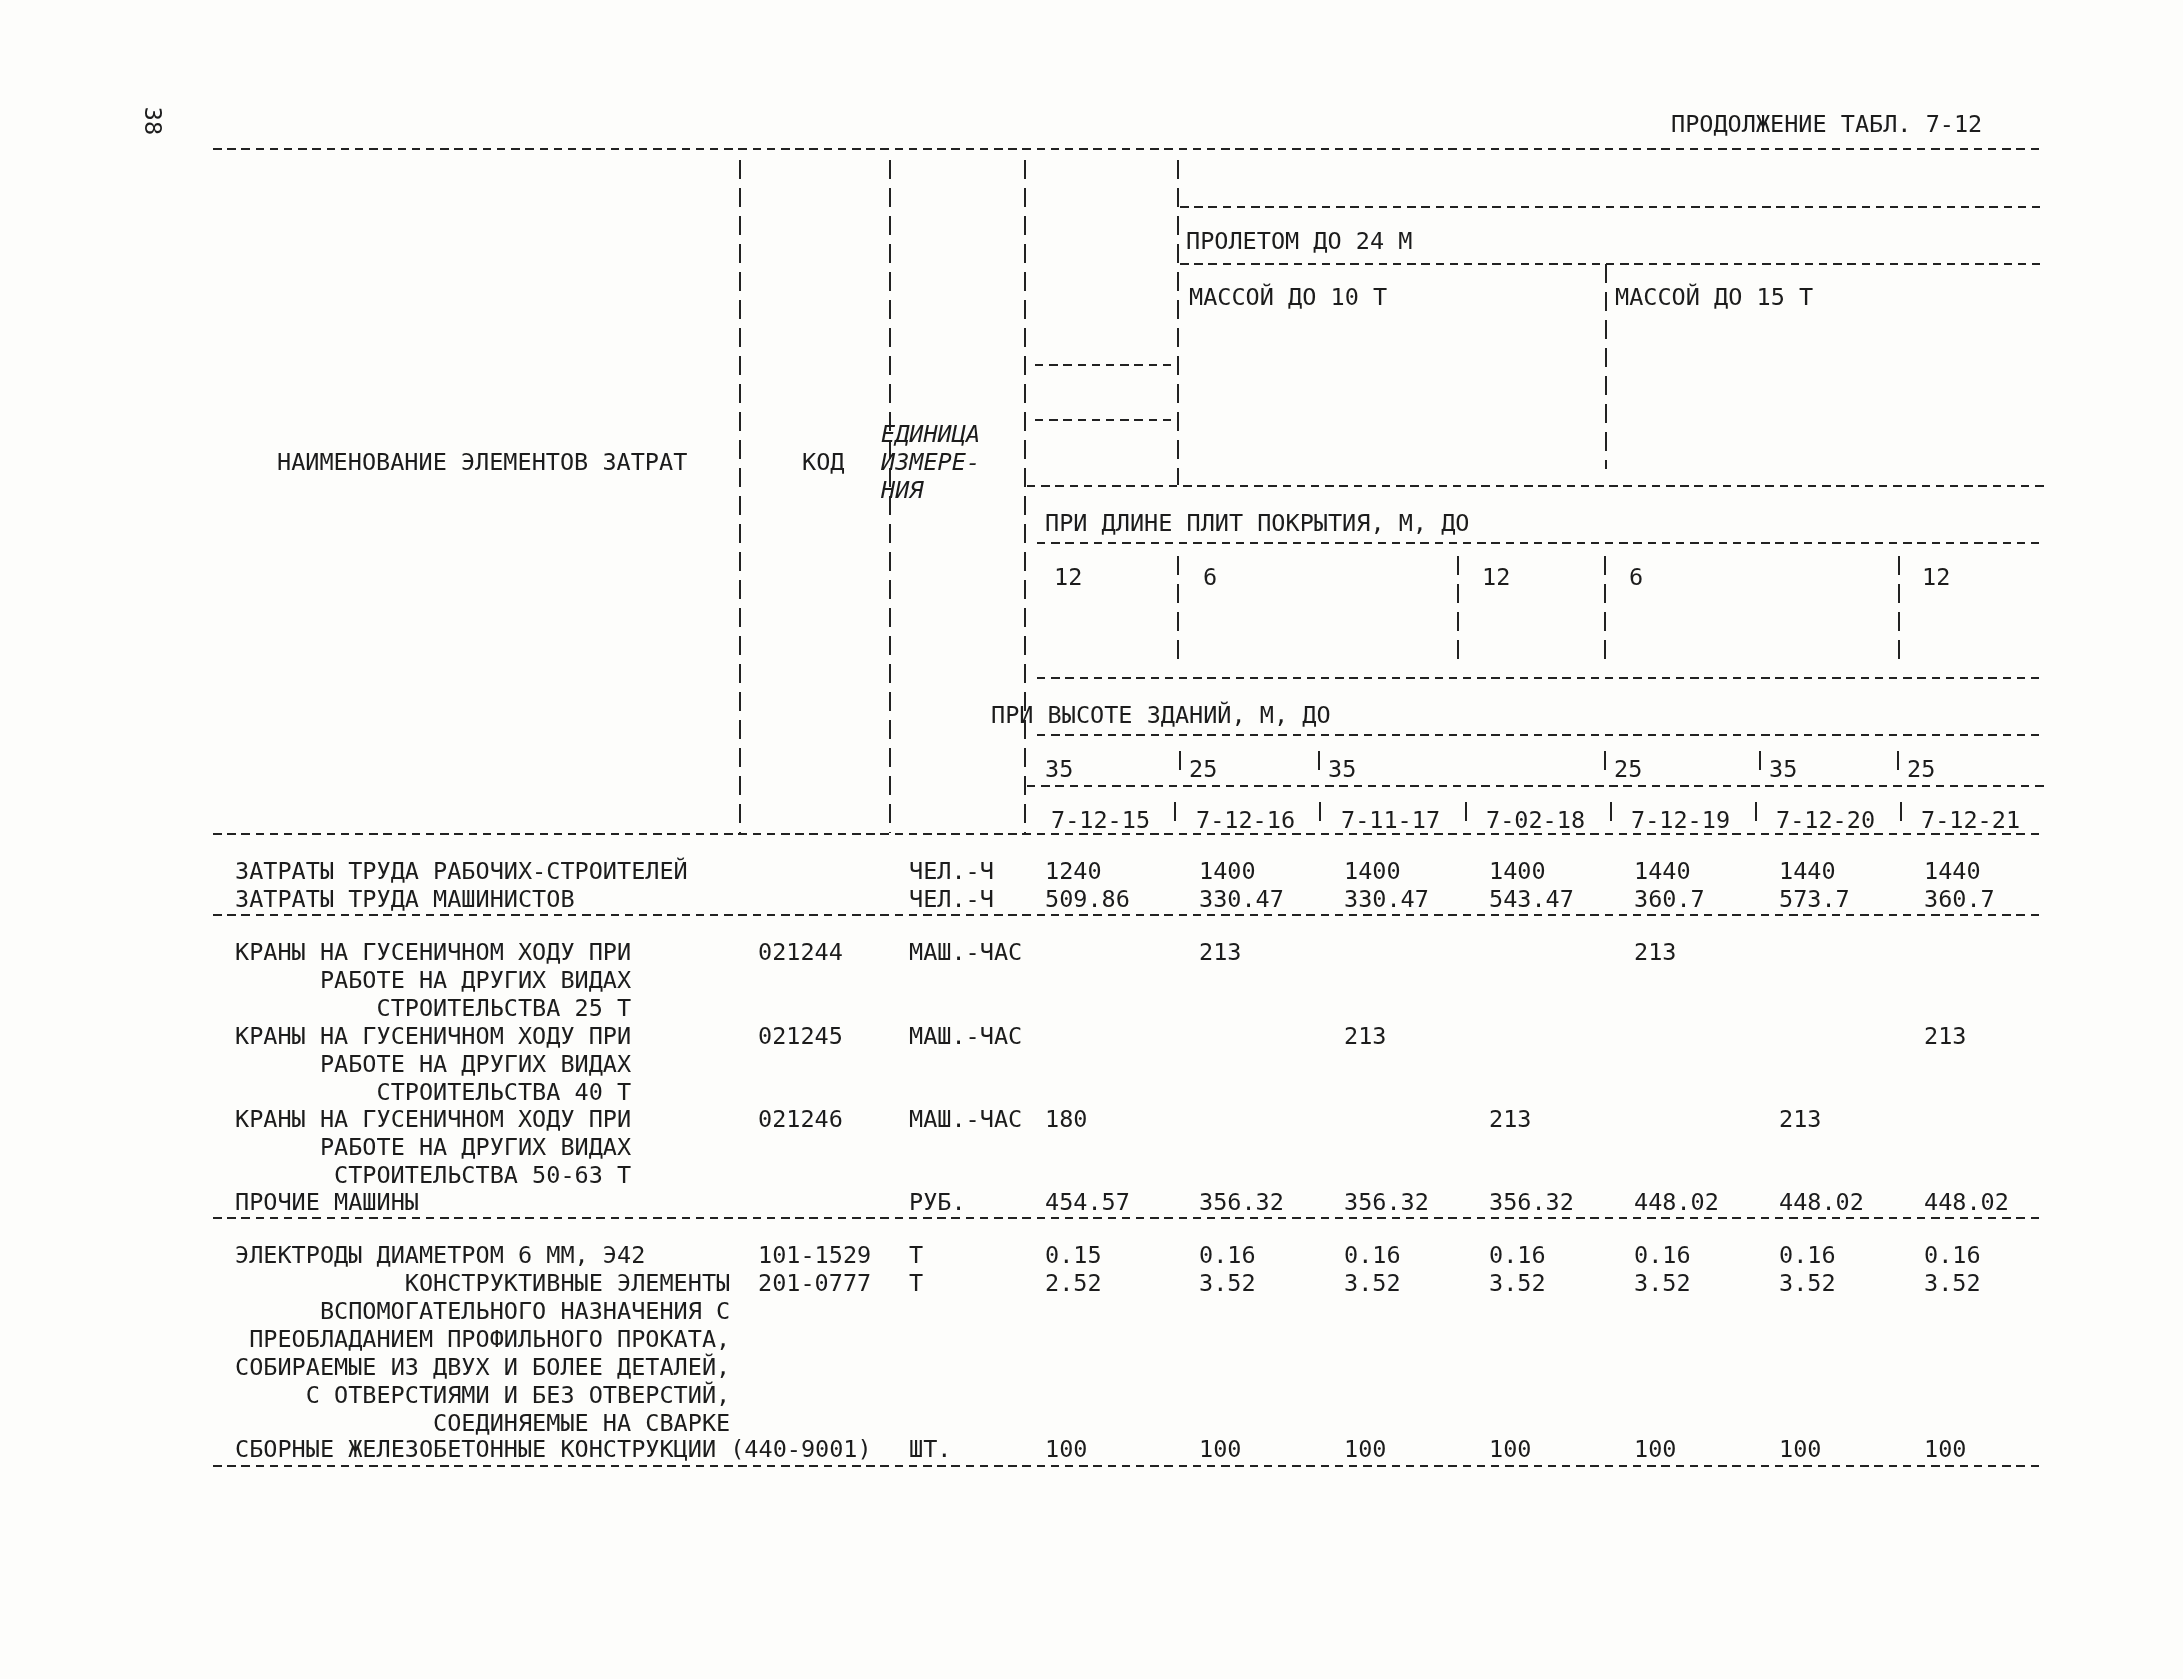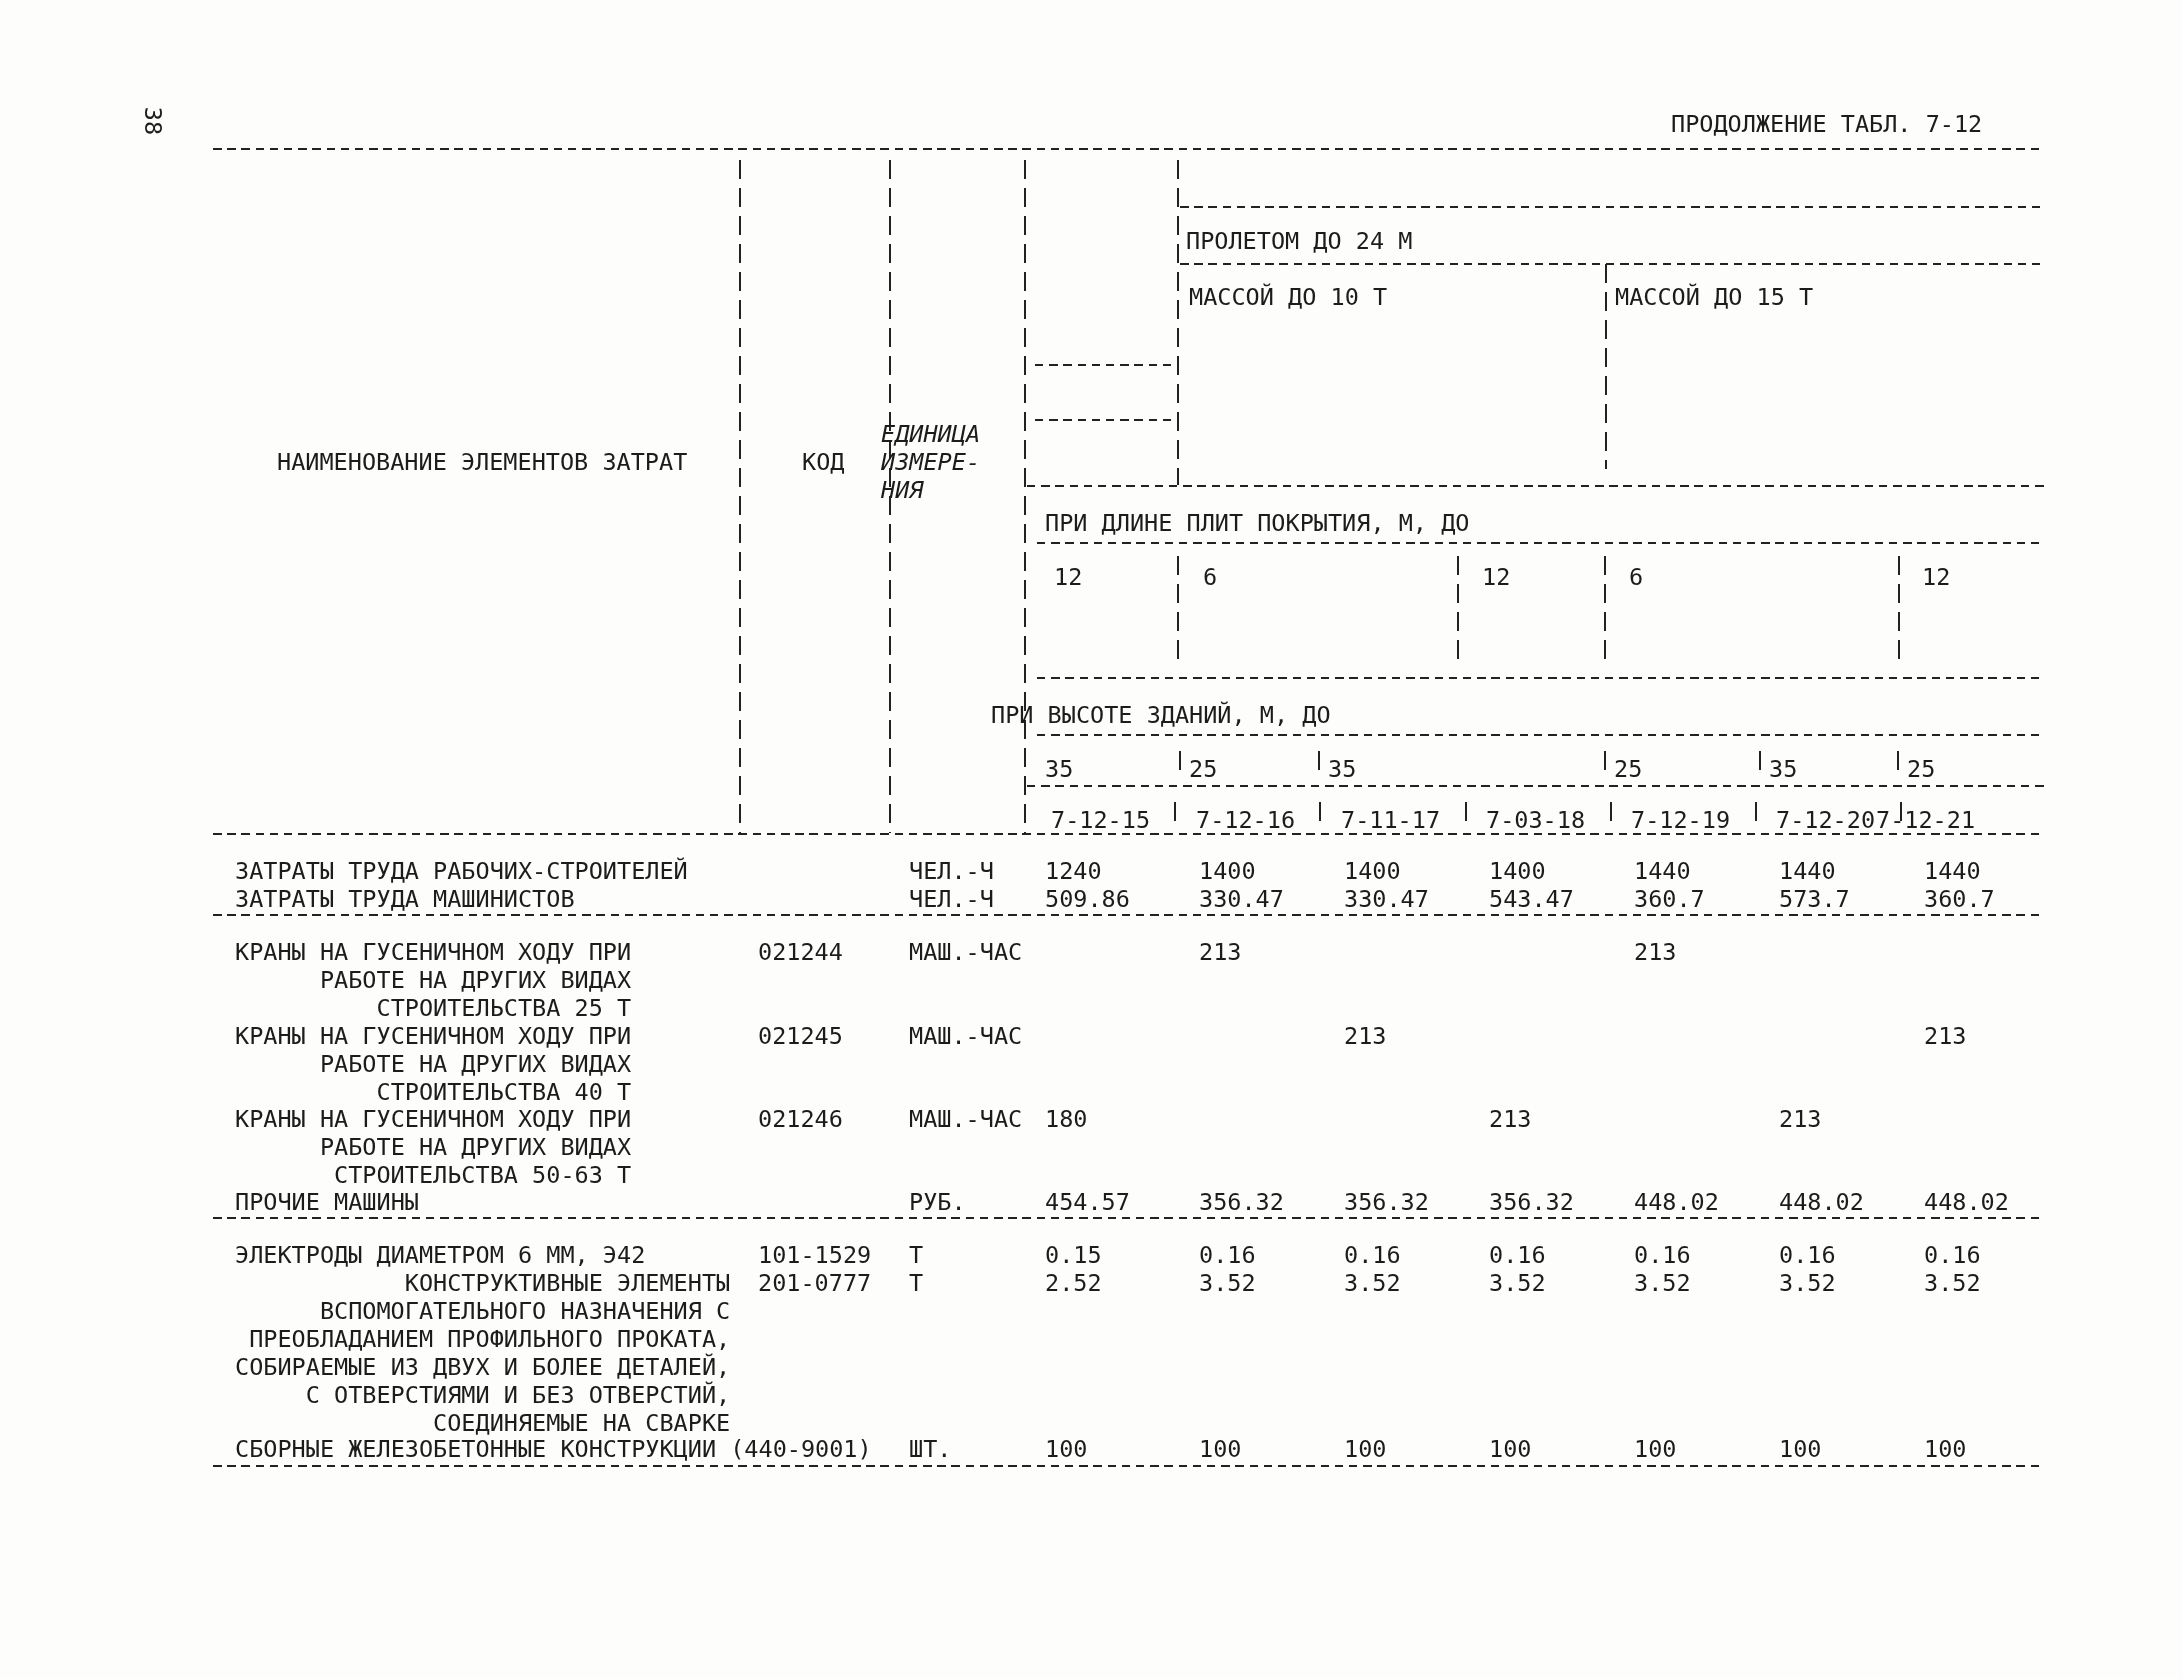--- a/index.html
+++ b/index.html
@@ -89,24 +89,24 @@
   <div class="vline" style="left:1179px;top:751px;height:27px;"></div>
   <div class="vline" style="left:1318px;top:751px;height:27px;"></div>
   <div class="vline" style="left:1604px;top:751px;height:27px;"></div>
   <div class="vline" style="left:1759px;top:751px;height:27px;"></div>
   <div class="vline" style="left:1897px;top:751px;height:27px;"></div>
 
   <div class="hline" style="left:1027px;top:785px;width:1017px;"></div>
   <div class="t" style="left:1051px;top:806px;">7-12-15</div>
   <div class="t" style="left:1196px;top:806px;">7-12-16</div>
   <div class="t" style="left:1341px;top:806px;">7-11-17</div>
-  <div class="t" style="left:1486px;top:806px;">7-03-18</div>
+  <div class="t" style="left:1486px;top:806px;">7-02-18</div>
   <div class="t" style="left:1631px;top:806px;">7-12-19</div>
   <div class="t" style="left:1776px;top:806px;">7-12-20</div>
-  <div class="t" style="left:1876px;top:806px;">7-12-21</div>
+  <div class="t" style="left:1921px;top:806px;">7-12-21</div>
   <div class="vline" style="left:1174px;top:802px;height:27px;"></div>
   <div class="vline" style="left:1319px;top:802px;height:27px;"></div>
   <div class="vline" style="left:1465px;top:802px;height:27px;"></div>
   <div class="vline" style="left:1610px;top:802px;height:27px;"></div>
   <div class="vline" style="left:1755px;top:802px;height:27px;"></div>
   <div class="vline" style="left:1900px;top:802px;height:27px;"></div>
   <div class="hline" style="left:213px;top:833px;width:1831px;"></div>
 
   <div class="row" style="top:857px;">
     <div class="t name">ЗАТРАТЫ ТРУДА РАБОЧИХ-СТРОИТЕЛЕЙ</div>

